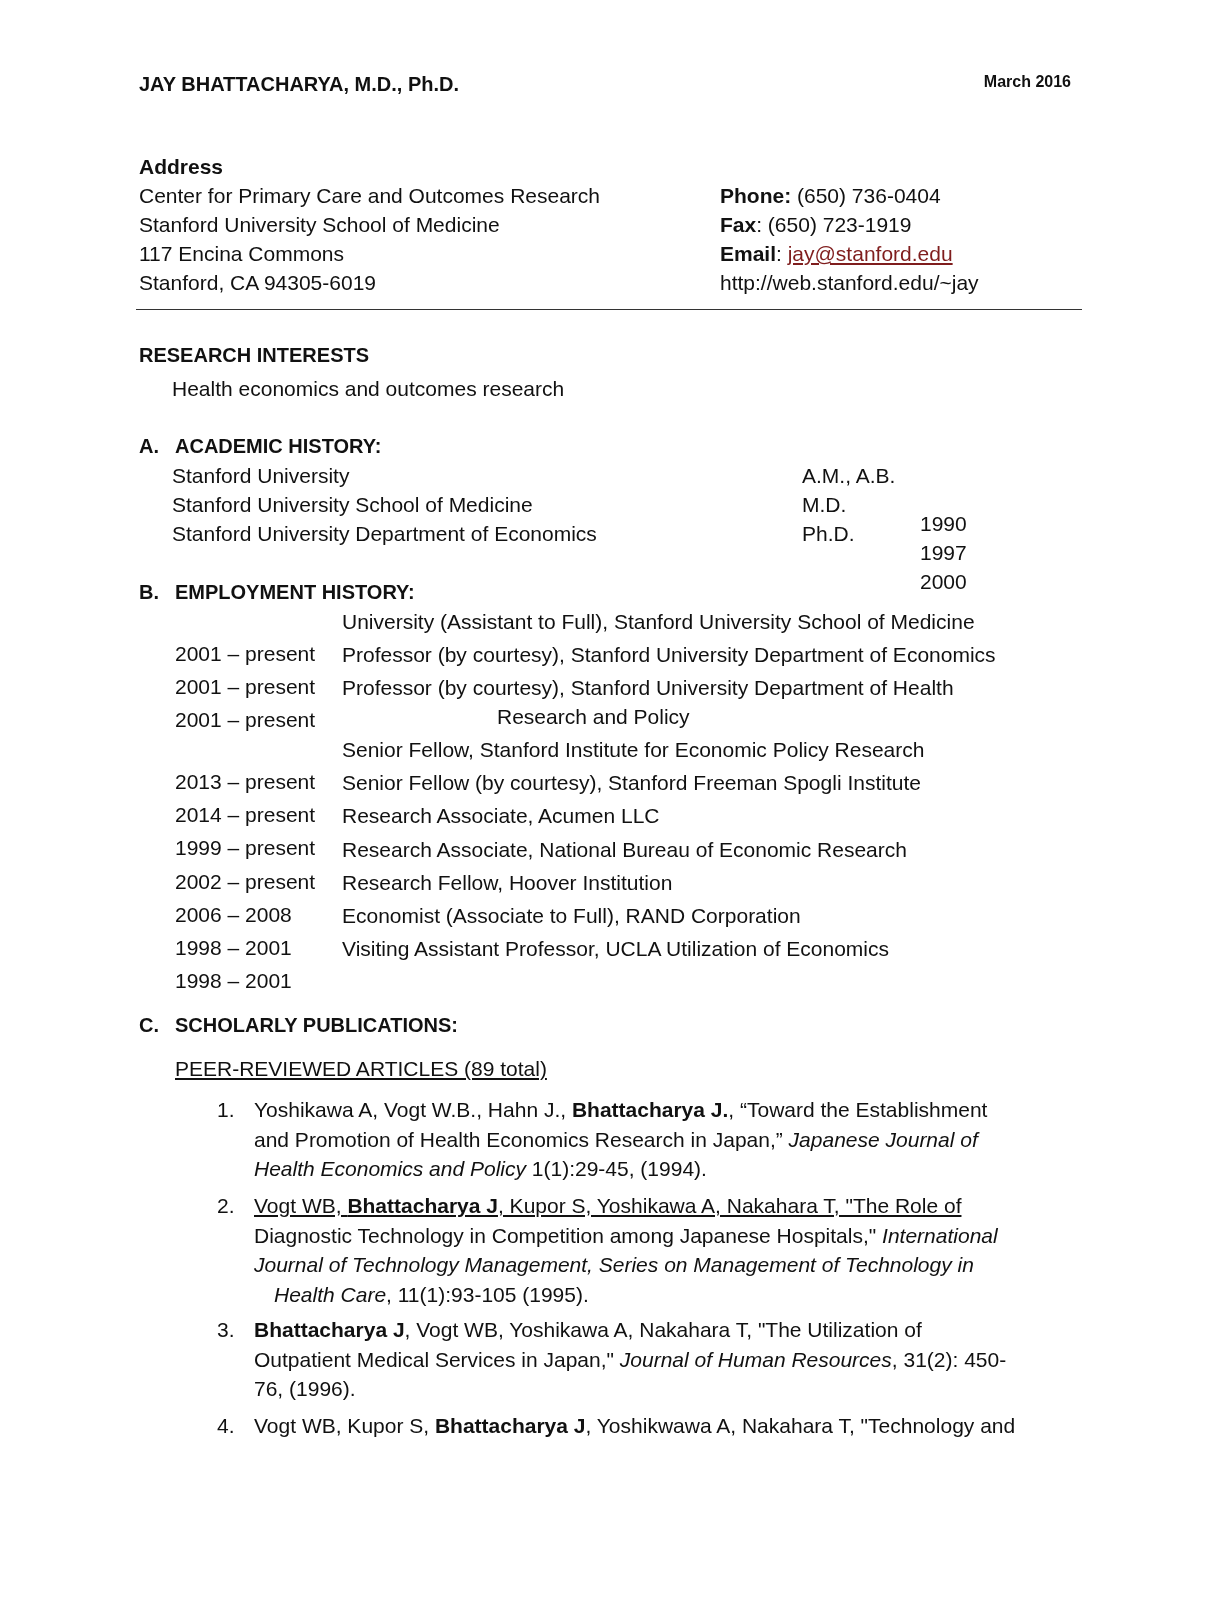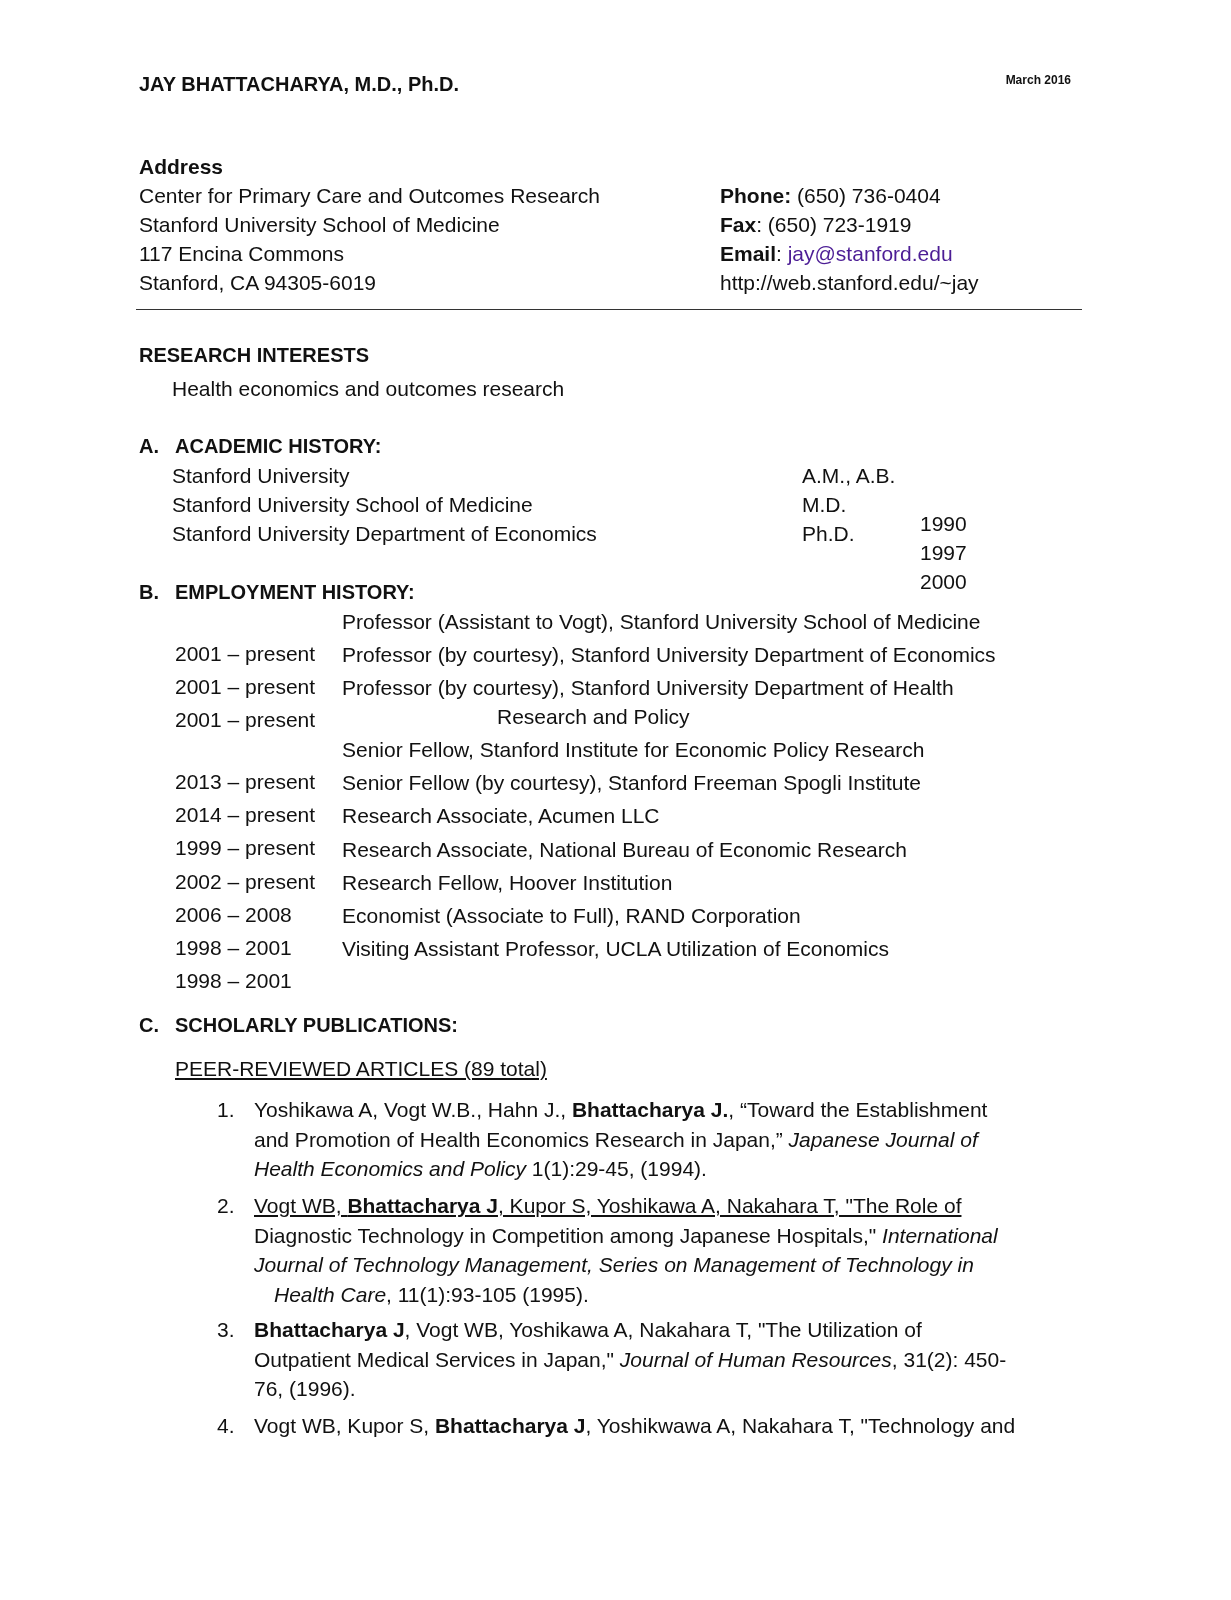--- a/index.html
+++ b/index.html
@@ -6,25 +6,25 @@
     body {
       width: 1231px; height: 1600px; position: relative; overflow: hidden;
       font-family: "Liberation Sans", sans-serif;
       color: #111111;
       font-size: 21px;
     }
     .abs { position: absolute; white-space: nowrap; }
     .b { font-weight: bold; }
     .i { font-style: italic; }
     .header-name { left: 139px; top: 73px; font-weight: bold; font-size: 20px; }
-    .header-date { right: 160px; top: 73px; font-weight: bold; font-size: 12px; }
+    .header-date { right: 160px; top: 73px; font-weight: bold; font-size: 16px; }
     .addr-title { left: 139px; top: 155px; font-weight: bold; }
     .addr-line { left: 139px; }
     .contact-line { left: 720px; }
-    .email-link { color: #4c1d95; }
+    .email-link { color: #7f1d1d; text-decoration: underline; }
     .rule { position: absolute; left: 136px; top: 309px; width: 946px; height: 0; border-top: 1.5px solid #333; }
     .sec-title { left: 139px; font-weight: bold; font-size: 20px; }
     .sec-letter { display: inline-block; width: 36px; }
     .indent { left: 172px; }
     .acad-degree { left: 802px; }
     .acad-year { left: 920px; margin-top: 48px; }
     .emp-date { left: 175px; margin-top: 32px; }
     .emp-role { left: 342px; }
     .pub-sub { left: 175px; text-decoration: underline; }
     .pub-num { left: 217px; }
@@ -73,21 +73,21 @@
   <div class="abs indent" style="top:522px">Stanford University Department of Economics</div>
   <div class="abs acad-degree" style="top:522px">Ph.D.</div>
   <div class="abs acad-year" style="top:522px">2000</div>
 </div>
 
 <div class="abs sec-title" style="top:581px">
   <span class="sec-letter">B.</span><span>EMPLOYMENT HISTORY:</span>
 </div>
 <div>
   <div class="abs emp-date" style="top:610px">2001 – present</div>
-  <div class="abs emp-role" style="top:610px">Professor (Assistant to Vogt), Stanford University School of Medicine</div>
+  <div class="abs emp-role" style="top:610px">University (Assistant to Full), Stanford University School of Medicine</div>
 
   <div class="abs emp-date" style="top:643px">2001 – present</div>
   <div class="abs emp-role" style="top:643px">Professor (by courtesy), Stanford University Department of Economics</div>
 
   <div class="abs emp-date" style="top:676px">2001 – present</div>
   <div class="abs emp-role" style="top:676px">Professor (by courtesy), Stanford University Department of Health</div>
   <div class="abs" style="left:497px; top:705px">Research and Policy</div>
 
   <div class="abs emp-date" style="top:738px">2013 – present</div>
   <div class="abs emp-role" style="top:738px">Senior Fellow, Stanford Institute for Economic Policy Research</div>

